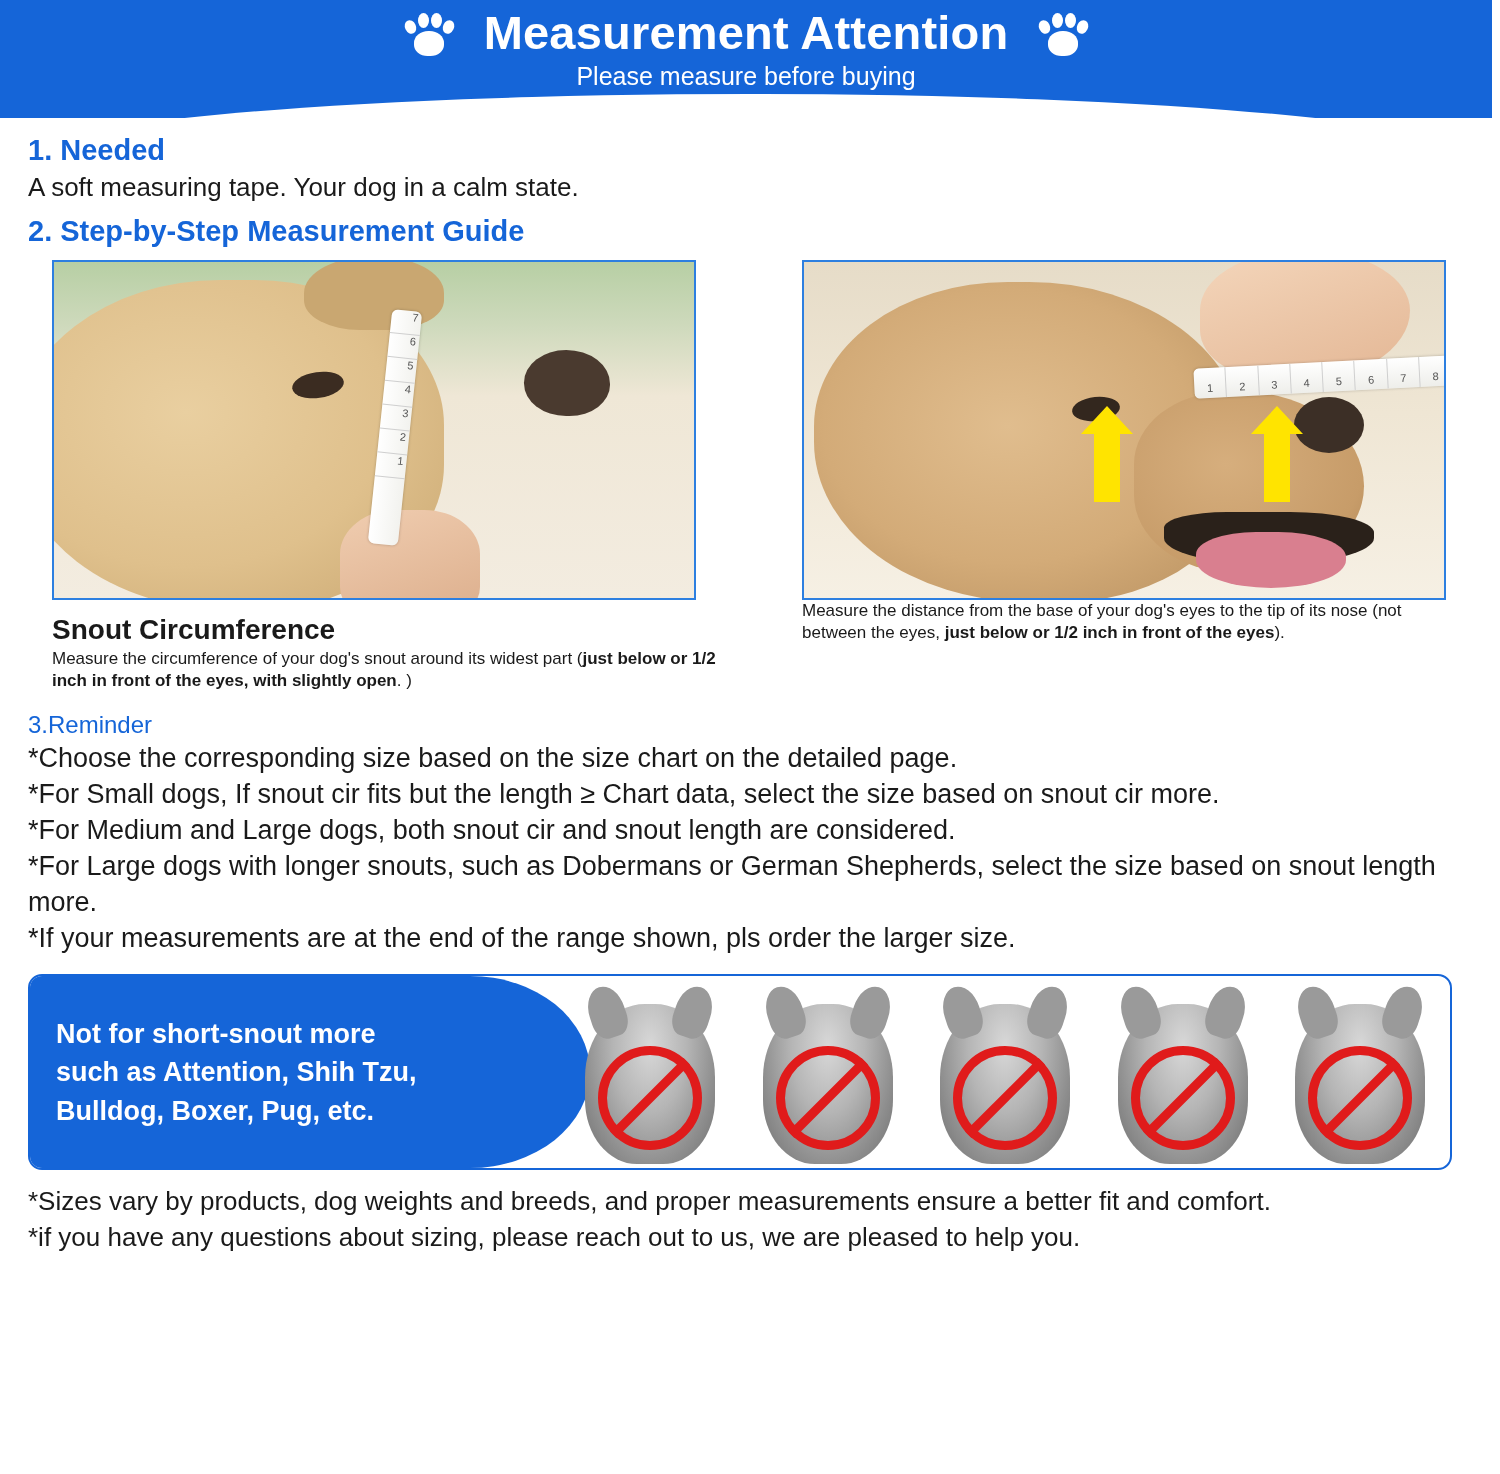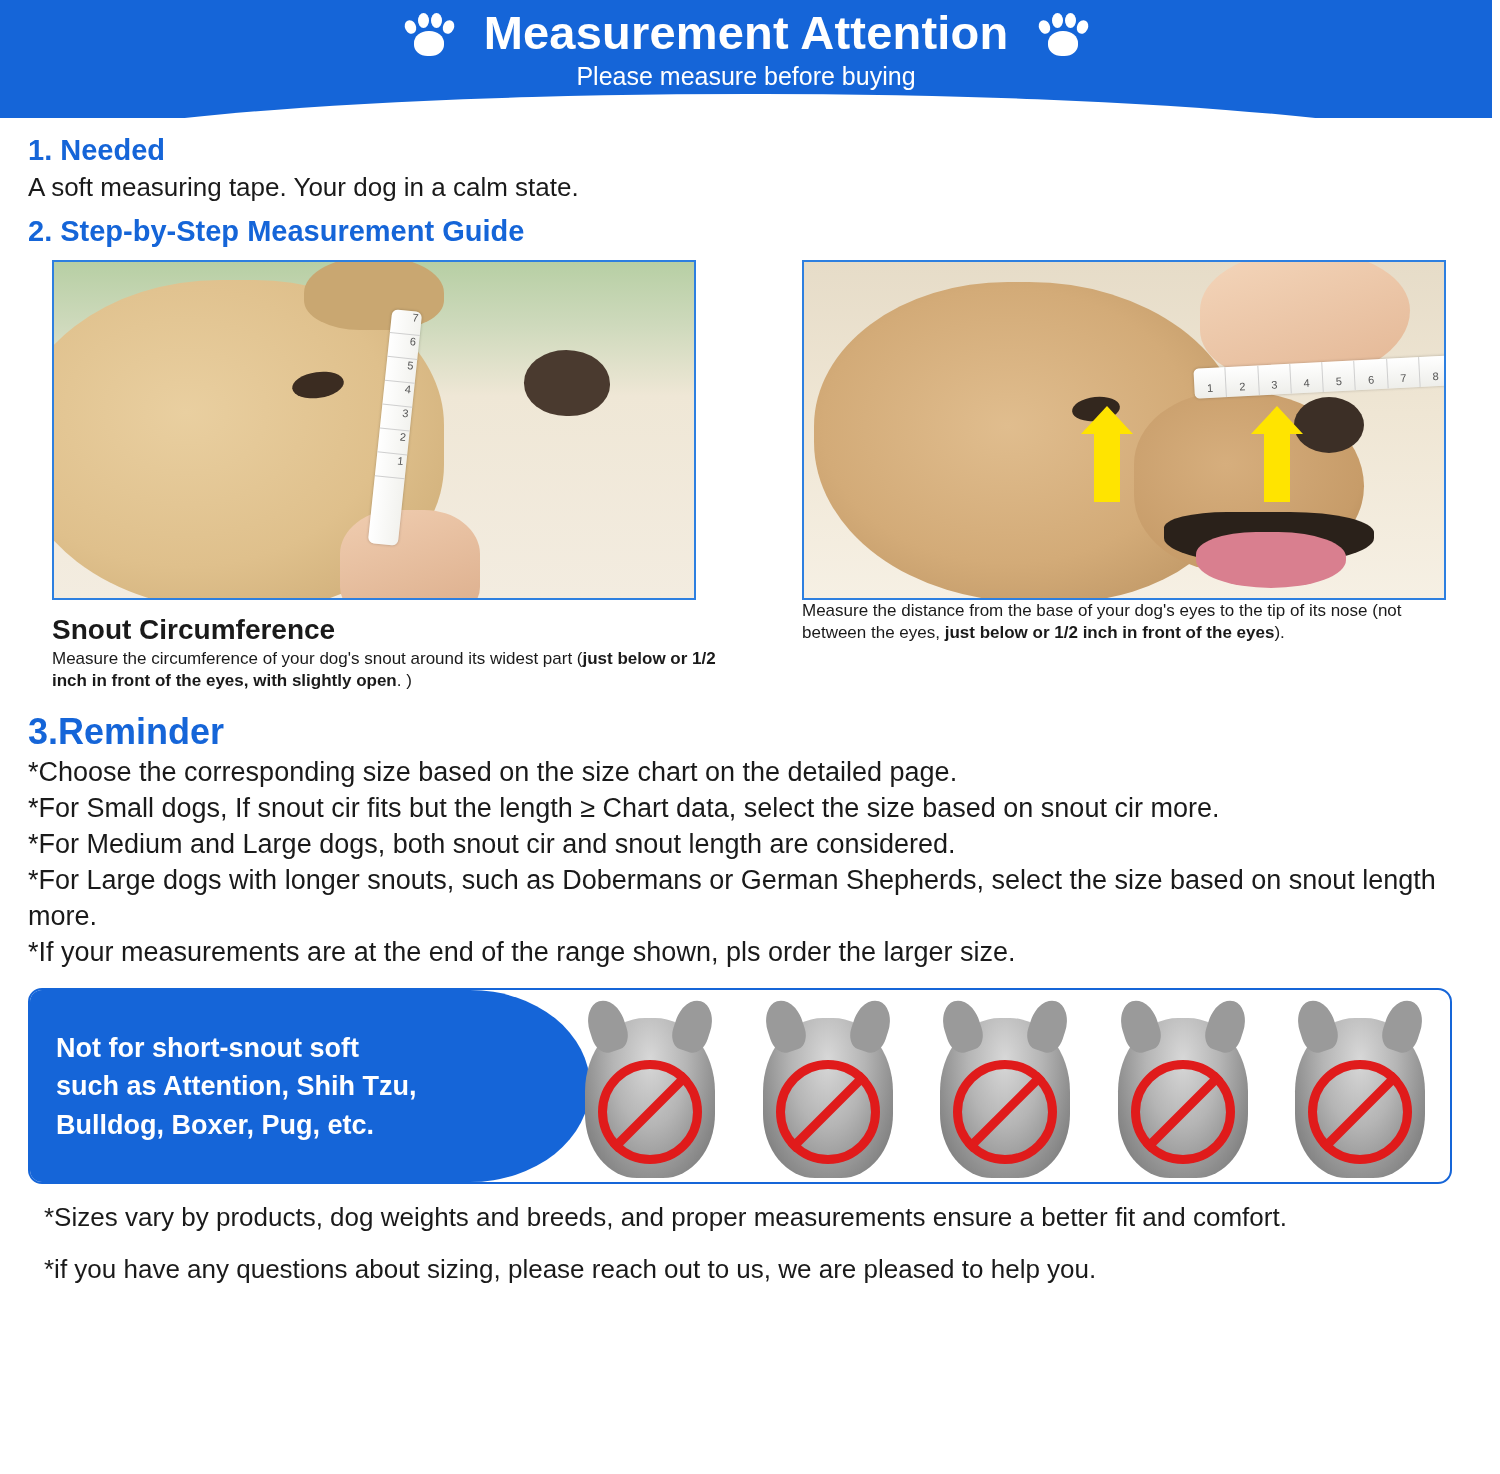--- a/index.html
+++ b/index.html
@@ -311,22 +311,22 @@
     font-size: 17px;
     line-height: 1.33;
     margin-left: 24px;
     max-width: 666px;
   }
   .step-desc b { font-weight: bold; }
 
   
   .reminder-head {
     color: #1565d8;
-    font-weight: bold;
-    font-size: 36px;
+    font-weight: normal;
+    font-size: 24px;
     margin: 18px 0 2px 0;
   }
   .reminder-list p {
     margin: 0;
     font-size: 27px;
     line-height: 1.33;
   }
 
   
   .warn {
@@ -415,21 +415,21 @@
     width: 104px;
     height: 9px;
     background: #e01b1b;
     transform: translate(-50%, -50%) rotate(-45deg);
   }
 
   .footnotes {
     margin-top: 14px;
   }
   .footnotes p {
-    margin: 16px;
+    margin: 0;
     font-size: 26px;
     line-height: 1.35;
   }
 </style>
 </head>
 <body>
 
 <div class="header">
   <div class="header-inner">
     <div class="header-title-row">
@@ -516,21 +516,21 @@
     <p>*Choose the corresponding size based on the size chart on the detailed page.</p>
     <p>*For Small dogs, If snout cir fits but the length ≥ Chart data, select the size based on snout cir more.</p>
     <p>*For Medium and Large dogs, both snout cir and snout length are considered.</p>
     <p>*For Large dogs with longer snouts, such as Dobermans or German Shepherds, select the size based on snout length more.</p>
     <p>*If your measurements are at the end of the range shown, pls order the larger size.</p>
   </div>
 
   <div class="warn">
     <div class="warn-blue">
       <div class="warn-text">
-        <div>Not for short-snout soft</div>
+        <div>Not for short-snout more</div>
         <div>such as Attention, Shih Tzu,</div>
         <div>Bulldog, Boxer, Pug, etc.</div>
       </div>
     </div>
     <div class="warn-dogs">
       <div class="dogcell">
         <div class="dogsil"></div>
           <div class="nosign"></div>
       </div>
       <div class="dogcell">

